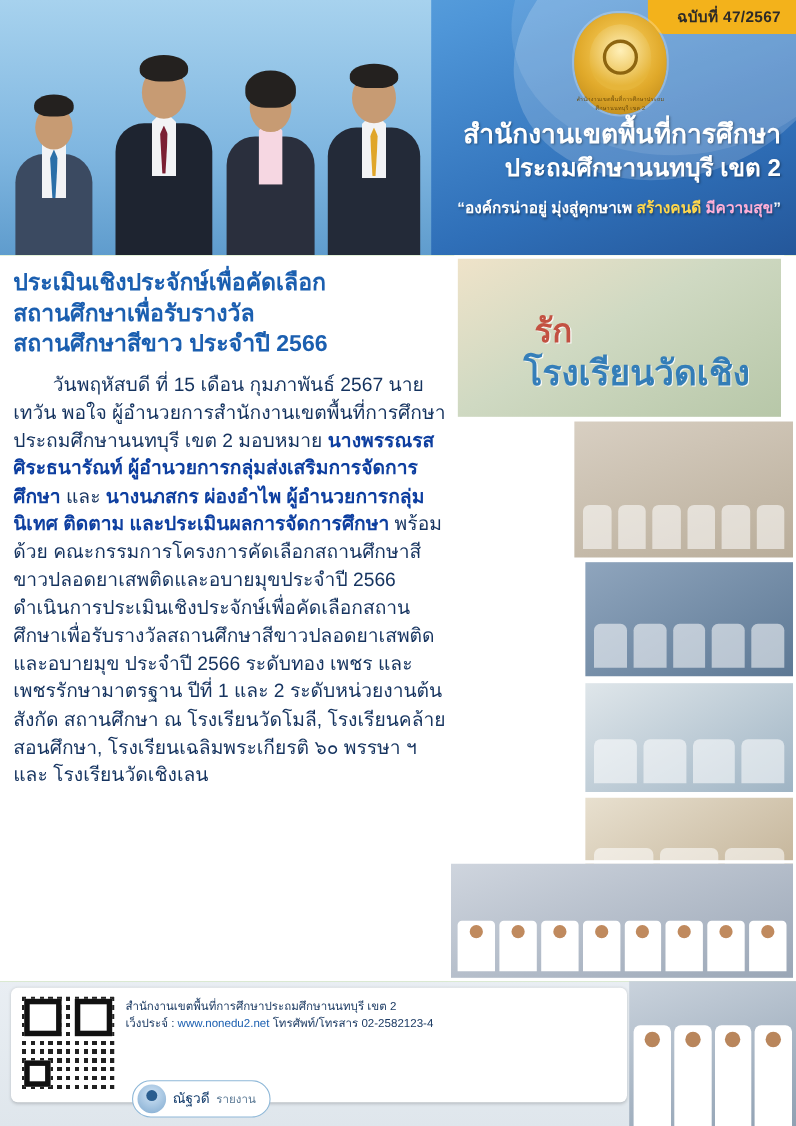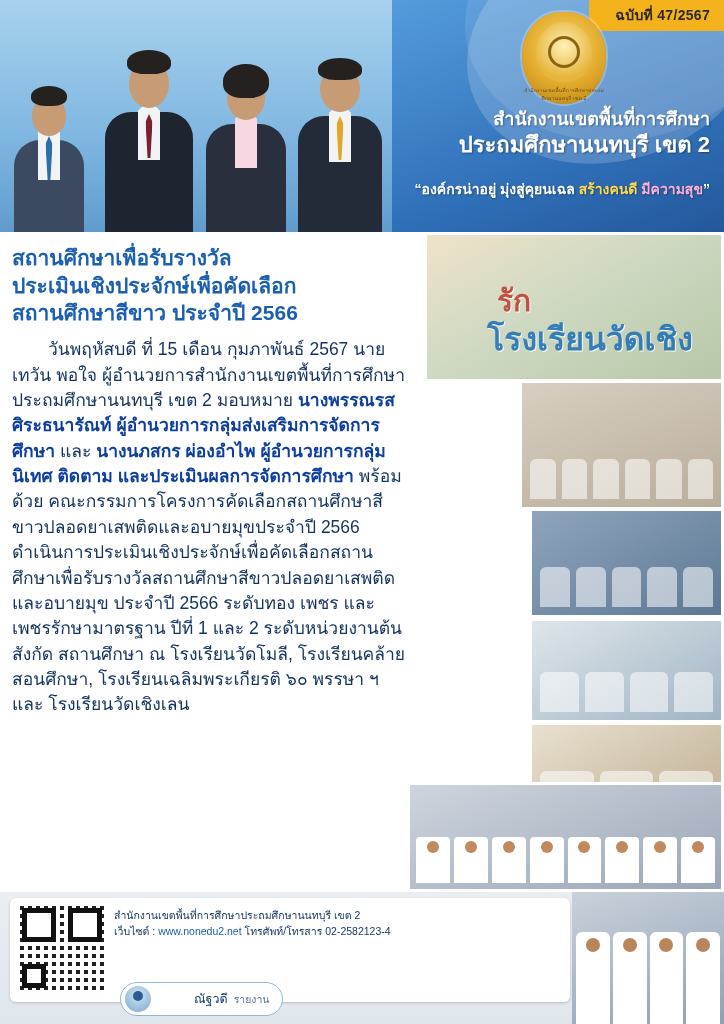--- a/index.html
+++ b/index.html
@@ -95,21 +95,21 @@
     text-align:center; font-size:5px; color:#6b4a08; letter-spacing:.2px;
   }
   .org-title {
     position: absolute; right: 14px; top: 108px;
     text-align: right;
     color: #fff;
     font-weight: bold;
     line-height: 1.28;
     text-shadow: 1px 1px 2px rgba(0,0,0,.35);
   }
-  .org-title .l1 { font-size: 18px; }
+  .org-title .l1 { font-size: 24px; }
   .org-title .l2 { font-size: 22px; }
   .org-slogan {
     position: absolute; right: 14px; top: 178px;
     font-size: 14px; font-weight: bold;
     color: #fff;
     text-shadow: 1px 1px 2px rgba(0,0,0,.35);
   }
   .org-slogan .y { color: #ffd84d; }
   .org-slogan .p { color: #ffb0d8; }
 
@@ -134,21 +134,21 @@
     width: 724px; height: 660px;
     background: #ffffff;
   }
   
   .collage { position:absolute; right:0; top:0; width: 345px; height: 660px; overflow:hidden; }
   .ph {
     position: absolute;
     border: 3px solid #fff;
     overflow: hidden;
   }
-  .ph-top { left: 45px; top: 0; width: 300px; height: 150px;
+  .ph-top { left: 34px; top: 0; width: 300px; height: 150px;
     background: linear-gradient(150deg,#efe3c9,#cfd9c2 45%,#b7c7a8); }
   .ph-mid { left: 140px; top: 148px; width: 205px; height: 130px;
     background: linear-gradient(160deg,#d8cfc2,#b9ad9a); }
   .ph-3 { left: 150px; top: 276px; width: 195px; height: 110px;
     background: linear-gradient(150deg,#8fa5bd,#5d7894); }
   .ph-4 { left: 150px; top: 386px; width: 195px; height: 105px;
     background: linear-gradient(150deg,#dfe6ea,#9fb4c4); }
   .ph-5 { left: 150px; top: 490px; width: 195px; height: 100px;
     background: linear-gradient(150deg,#e8e0cf,#bfae92); }
   .ph-group { position:absolute; left: 28px; top: 550px; width: 317px; height: 110px;
@@ -238,21 +238,21 @@
   }
   .reporter .ava {
     width: 26px; height: 26px; border-radius: 50%;
     background: radial-gradient(circle at 50% 35%, #cfe3f5, #7fa9cf);
     position: relative;
   }
   .reporter .ava:after {
     content:""; position:absolute; left:50%; top:5px; transform:translateX(-50%);
     width:10px; height:10px; border-radius:50%; background:#2a5d8f;
   }
-  .reporter .nm { font-size: 12.5px; color:#123b6b;margin-left:37px; }
+  .reporter .nm { font-size: 12.5px; color:#123b6b; }
   .reporter .rp { font-size: 10.5px; color:#5a7894; }
   .footer-photo {
     position:absolute; right: 0; bottom: 0; width: 152px; height: 132px;
     background: linear-gradient(160deg,#c9d2dc,#8fa0b2);
     overflow:hidden;
   }
   .footer-photo .kidrow { position:absolute; bottom:0; left:0; right:0; height: 92px; display:flex; gap:3px; padding:0 4px; }
   .footer-photo .kidrow div { flex:1; background:#fff; border-radius:6px 6px 0 0; position:relative; }
   .footer-photo .kidrow div:after {
     content:""; position:absolute; left:50%; top:6px; transform:translateX(-50%);
@@ -307,21 +307,21 @@
         <div class="ring"></div>
         <div class="emblem-text">สำนักงานเขตพื้นที่การศึกษาประถมศึกษานนทบุรี เขต 2</div>
       </div>
 
       <div class="org-title">
         <div class="l1">สำนักงานเขตพื้นที่การศึกษา</div>
         <div class="l2">ประถมศึกษานนทบุรี เขต 2</div>
       </div>
 
       <div class="org-slogan">
-        <span>“</span><span>องค์กรน่าอยู่ มุ่งสู่คุยนเฉล </span><span class="y">สร้างคนดี </span><span class="p">มีความสุข</span><span>”</span>
+        <span>“</span><span>องค์กรน่าอยู่ มุ่งสู่คุกษาเพ </span><span class="y">สร้างคนดี </span><span class="p">มีความสุข</span><span>”</span>
       </div>
     </div>
   </div>
 
   <div class="body-area">
 
     <div class="collage">
       <div class="ph ph-top">
         <div class="ph-overlay-text">รัก</div>
         <div class="ph-overlay-text2">โรงเรียนวัดเชิงเลน</div>
@@ -369,37 +369,37 @@
             <div class="mini-kid"></div>
             <div class="mini-kid"></div>
           <div class="mini-kid"></div>
             <div class="mini-kid"></div>
         </div>
       </div>
     </div>
 
     <div class="txt-col">
       <div class="sub-title">
+        <div>ประเมินเชิงประจักษ์เพื่อคัดเลือก</div>
         <div>สถานศึกษาเพื่อรับรางวัล</div>
-        <div>ประเมินเชิงประจักษ์เพื่อคัดเลือก</div>
         <div>สถานศึกษาสีขาว ประจำปี 2566</div>
       </div>
       <div class="para"><span class="indent"></span><span id="body-slot"><span>วันพฤหัสบดี ที่ 15 เดือน กุมภาพันธ์ 2567 นายเทวัน พอใจ ผู้อำนวยการสำนักงานเขตพื้นที่การศึกษาประถมศึกษานนทบุรี เขต 2 มอบหมาย </span><span class="hl">นางพรรณรส ศิระธนารัณท์ ผู้อำนวยการกลุ่มส่งเสริมการจัดการศึกษา</span><span> และ </span><span class="hl">นางนภสกร ผ่องอำไพ ผู้อำนวยการกลุ่มนิเทศ ติดตาม และประเมินผลการจัดการศึกษา</span><span> พร้อมด้วย คณะกรรมการโครงการคัดเลือกสถานศึกษาสีขาวปลอดยาเสพติดและอบายมุขประจำปี 2566 ดำเนินการประเมินเชิงประจักษ์เพื่อคัดเลือกสถานศึกษาเพื่อรับรางวัลสถานศึกษาสีขาวปลอดยาเสพติดและอบายมุข ประจำปี 2566 ระดับทอง เพชร และเพชรรักษามาตรฐาน ปีที่ 1 และ 2 ระดับหน่วยงานต้นสังกัด สถานศึกษา ณ โรงเรียนวัดโมลี, โรงเรียนคล้ายสอนศึกษา, โรงเรียนเฉลิมพระเกียรติ ๖๐ พรรษา ฯ และ โรงเรียนวัดเชิงเลน</span></span></div>
     </div>
   </div>
 
   <div class="footer">
     <div class="footer-card">
       <div class="qr">
           <span class="q3"></span>
         </div>
       <div class="foot-text">
         <div>สำนักงานเขตพื้นที่การศึกษาประถมศึกษานนทบุรี เขต 2</div>
         <div>
-          <span>เว็บไซต์ : </span><span class="u">www.nonedu2.net</span><span> โทรศัพท์/โทรสาร 02-2582123-4</span>
+          <span>เว็งประจ์ : </span><span class="u">www.nonedu2.net</span><span> โทรศัพท์/โทรสาร 02-2582123-4</span>
         </div>
       </div>
     </div>
 
     <div class="reporter">
       <div class="ava"></div>
       <div class="nm">ณัฐวดี</div>
       <div class="rp">รายงาน</div>
     </div>
 

